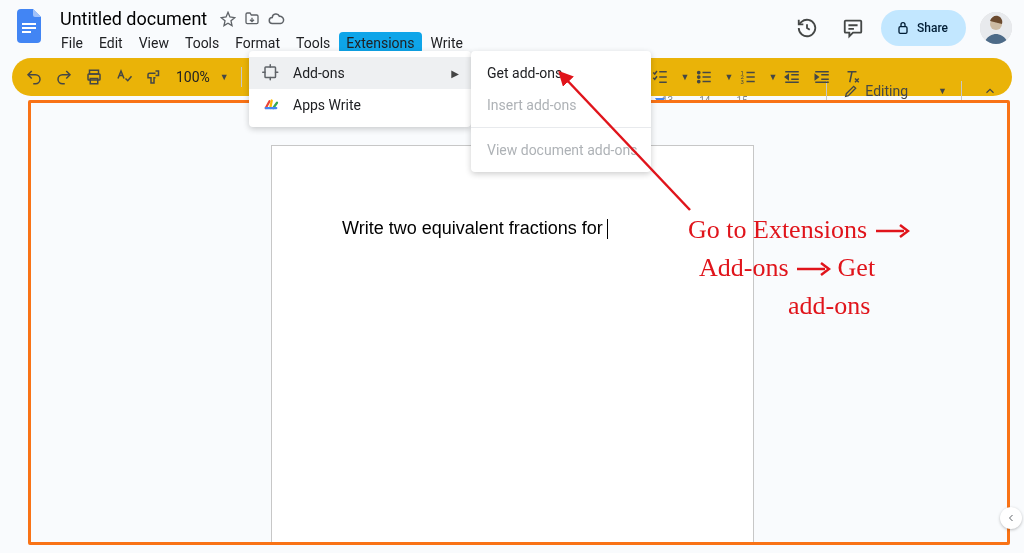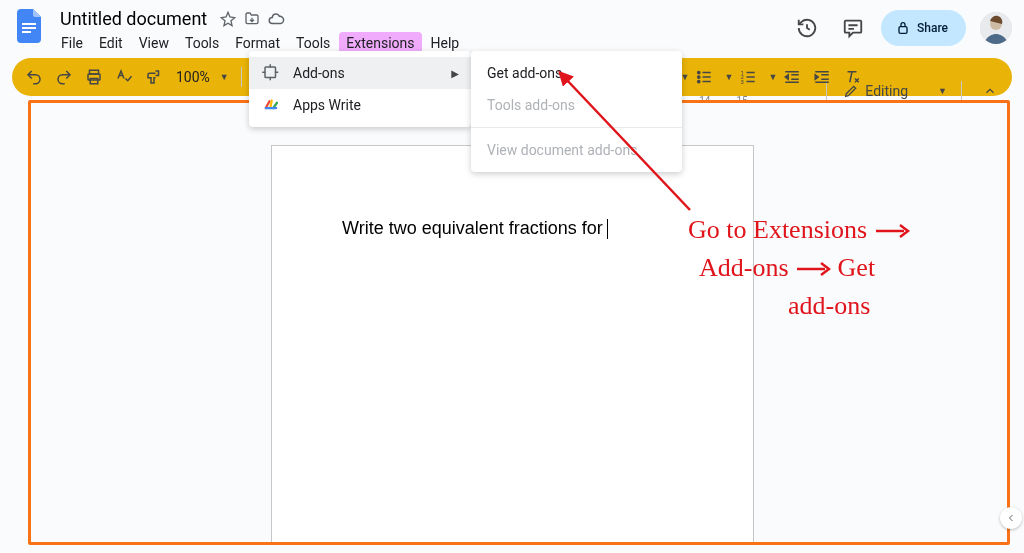--- a/index.html
+++ b/index.html
@@ -16,21 +16,21 @@
   }
   
   .header { padding: 6px 12px 0 12px; display:flex; align-items:flex-start; }
   .docs-logo { width: 36px; height: 36px; display:flex; align-items:center; justify-content:center; margin-top:2px; margin-right:4px;}
   .docs-logo svg { width:26px; height:34px; }
   .title-row { display:flex; align-items:center; gap:6px; padding-left:2px; }
   .doc-title { font-size:18px; color:#000000; padding:2px 6px; border-radius:4px; }
   .title-icon { width:18px; height:18px; color:#5f6368; display:flex; align-items:center; justify-content:center; }
   .menu-row { display:flex; gap:2px; padding-left:2px; margin-top:1px; }
   .menu-item { padding: 3px 7px; font-size:14px; color:#202124; border-radius:4px; cursor:pointer; }
-  .menu-item.active { background:#f0abfc; }
+  .menu-item.active { background:#0ea5e9; }
   .header-center { flex:1; display:flex; flex-direction:column; }
   .header-right { display:flex; align-items:center; gap:10px; padding-top:4px; }
   .hdr-iconbtn { width:36px; height:36px; border-radius:50%; display:flex; align-items:center; justify-content:center; color:#444746; cursor:pointer; }
   .share-btn { background:#c2e7ff; color:#001d35; height:36px; border-radius:30px; padding:0 18px 0 14px; display:flex; align-items:center; gap:6px; font-weight:500; font-size:12px; cursor:pointer; }
   .avatar { width:32px; height:32px; border-radius:50%; background:#ddd; overflow:hidden; margin-left:4px; }
   .avatar svg { width:32px; height:32px; }
   
   .toolbar-wrap { padding: 4px 12px 0 12px; }
   .toolbar { background:#eab308; border-radius:24px; height:38px; display:flex; align-items:center; padding:0 8px; gap:2px; position:relative; }
   .tb-btn { width:28px; height:28px; border-radius:4px; display:flex; align-items:center; justify-content:center; color:#444746; cursor:pointer; }
@@ -41,21 +41,21 @@
   .toolbar-right-group { margin-left:auto; display:flex; align-items:center; gap:2px;margin-top:27px; }
   .editing-pill { display:flex; align-items:center; gap:6px; padding:0 8px 0 10px; height:28px; cursor:pointer; font-size:14px; color:#444746; }
   .collapse-btn { width:28px; height:28px; border-radius:50%; background:transparent; display:flex; align-items:center; justify-content:center; cursor:pointer; margin-left:8px;}
   
   .menu-panel { position:absolute; background:#fff; border-radius:4px; box-shadow:0 2px 6px rgba(0,0,0,0.2); padding:6px 0; z-index:50; font-size:14px; color:#202124;}
   .ext-menu { left:249px; top:51px; width:222px; }
   .menu-row-item { display:flex; align-items:center; height:32px; padding:0 12px; cursor:pointer; position:relative;}
   .menu-row-item.highlight { background:#eef0f2; }
   .menu-row-icon { width:20px; height:20px; margin-right:12px; display:flex; align-items:center; justify-content:center; }
   .menu-row-arrow { position:absolute; right:12px; font-size:10px; color:#444; }
-  .sub-menu { left:471px; top:51px; width:211px; }
+  .sub-menu { left:471px; top:51px; width:180px; }
   .sub-menu .menu-row-item { padding-left:16px; }
   .sub-disabled { color:#aeb2b6; cursor:default; }
   .sub-sep { height:1px; background:#e8eaed; margin:6px 0; }
   
   .ruler-area { margin-top:4px; height:16px; position:relative; overflow:hidden; }
   .tabstop { position:absolute; left:655px; top:1px; }
   .tabstop svg { width:10px; height:10px; }
   
   .vruler { position:absolute; left:10px; top:104px; bottom:8px; width:18px; font-size:9px; color:#80868b; }
   .vruler .seg { height:48px; border-top:1px solid transparent; display:flex; align-items:flex-start; justify-content:center; }
@@ -108,21 +108,21 @@
       </div>
     </div>
     <div class="menu-row">
       <div class="menu-item">File</div>
       <div class="menu-item">Edit</div>
       <div class="menu-item">View</div>
       <div class="menu-item">Tools</div>
       <div class="menu-item">Format</div>
       <div class="menu-item">Tools</div>
       <div class="menu-item active">Extensions</div>
-      <div class="menu-item">Help</div>
+      <div class="menu-item">Write</div>
     </div>
   </div>
   <div class="header-right">
     <div class="hdr-iconbtn">
       <svg width="22" height="22" viewBox="0 0 24 24" fill="none" stroke="#444746" stroke-width="2">
           <path d="M3 12a9 9 0 1 0 3-6.7L3 8"></path>
           <path d="M3 3v5h5"></path>
           <path d="M12 8v4l3 2"></path>
         </svg>
     </div>
@@ -293,21 +293,21 @@
       </span>
     <span>Apps Write</span>
   </div>
 </div>
 
 <div class="menu-panel sub-menu">
   <div class="menu-row-item">
     <span>Get add-ons</span>
   </div>
   <div class="menu-row-item sub-disabled">
-    <span>Tools add-ons</span>
+    <span>Insert add-ons</span>
   </div>
   <div class="sub-sep"></div>
   <div class="menu-row-item sub-disabled">
     <span>View document add-ons</span>
   </div>
 </div>
 
 <div class="ruler-area" style="position:absolute; left:0; right:14px; top:91px;">
   <div class="tabstop"><svg viewBox="0 0 10 10">
         <path d="M0 0h10L5 8z" fill="#4285f4"></path>

